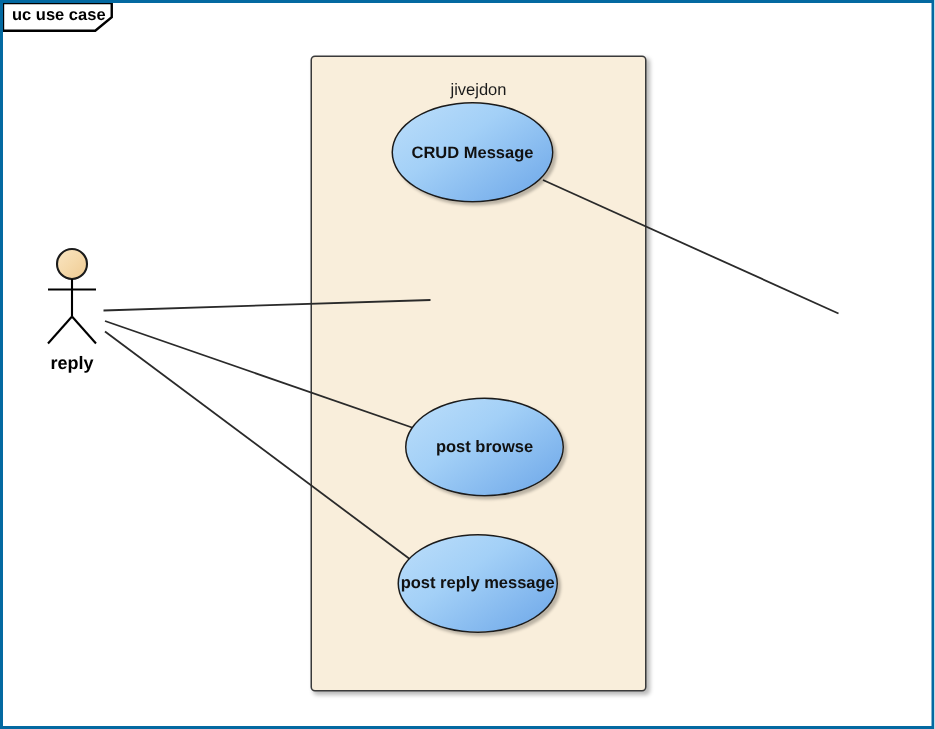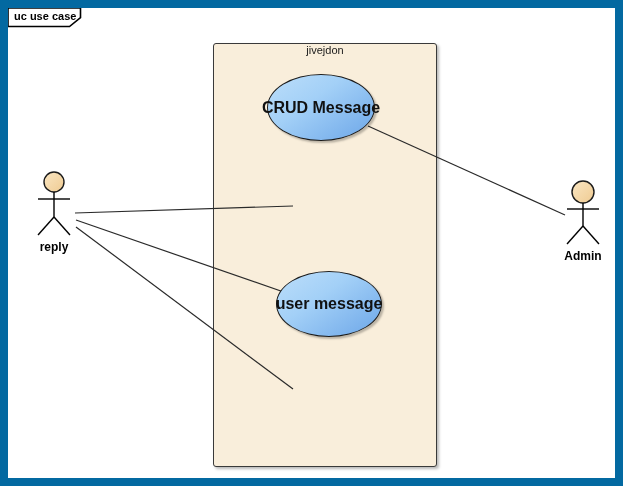--- a/index.html
+++ b/index.html
@@ -1,47 +1,47 @@
 <!DOCTYPE html>
 <html><head>
 <meta charset="utf-8">
 <style>
   html,body{margin:0;padding:0;background:#fff;font-family:"Liberation Sans",sans-serif;}
   .frame{
     position:relative;width:623px;height:486px;box-sizing:border-box;
-    border:8px solid #0369a1;background:#fff;overflow:hidden;
+    border:2px solid #0369a1;background:#fff;overflow:hidden;
   }
   
   .tab{position:absolute;left:0;top:0;z-index:6;}
   .tab-text{
     position:absolute;left:6px;top:2px;z-index:7;
     font-size:11px;font-weight:bold;color:#000;white-space:nowrap;
   }
   
   .boundary{
     position:absolute;left:205px;top:35px;width:224px;height:424px;z-index:1;
     background:#F9EEDB;border:1px solid #3a3a3a;border-radius:3px;
     box-shadow:2px 2px 3px rgba(0,0,0,0.28);box-sizing:border-box;
   }
   .boundary-title{
-    width:100%;text-align:center;padding-top:0;
+    width:100%;text-align:center;padding-top:16px;
     font-size:11px;color:#1a1a1a;
   }
   
   .connectors{position:absolute;left:0;top:0;z-index:2;pointer-events:none;}
   
   .usecase{
     position:absolute;z-index:3;border-radius:50%;
     border:1.5px solid #1b1b1b;box-sizing:border-box;
     background:linear-gradient(145deg,#BCDEFA 0%,#A3D0F7 40%,#6CA6E8 100%);
     box-shadow:2px 2px 2px rgba(0,0,0,0.25);
     display:flex;align-items:center;justify-content:center;
   }
   .uc-label{
-    font-size:16px;font-weight:bold;color:#111;white-space:nowrap;
+    font-size:11px;font-weight:bold;color:#111;white-space:nowrap;
   }
   .uc-crud  {left:259px;top:66px; width:108px;height:67px;}
   .uc-browse{left:260px;top:163px;width:105px;height:65px;}
   .uc-post  {left:268px;top:263px;width:106px;height:66px;}
   .uc-reply {left:263px;top:354px;width:107px;height:66px;}
   
   .actor{position:absolute;z-index:3;width:48px;text-align:center;}
   .actor-user {left:22px;top:163px;}
   .actor-admin{left:551px;top:172px;}
   .actor-label{font-size:12px;font-weight:bold;color:#000;margin-top:-1px;white-space:nowrap;}
@@ -64,50 +64,37 @@
     <line x1="67" y1="205" x2="285" y2="198" stroke="#2a2a2a" stroke-width="1.2"></line>
     <line x1="68" y1="212" x2="290" y2="289" stroke="#2a2a2a" stroke-width="1.2"></line>
     <line x1="68" y1="219" x2="285" y2="381" stroke="#2a2a2a" stroke-width="1.2"></line>
     <line x1="360" y1="118" x2="557" y2="207" stroke="#2a2a2a" stroke-width="1.2"></line>
   </svg>
 
   <div class="usecase uc-crud">
     <span class="uc-label">CRUD Message</span>
   </div>
   <div class="usecase uc-post">
-    <span class="uc-label">user message</span>
+    <span class="uc-label">post browse</span>
+  </div>
+  <div class="usecase uc-reply">
+    <span class="uc-label">post reply message</span>
   </div>
 
   <div class="actor actor-user">
     <svg width="48" height="66" viewBox="0 0 48 66">
       <defs>
         <linearGradient id="headGrad1" x1="0" y1="0" x2="1" y2="1">
           <stop offset="0" stop-color="#FAE6C2"></stop>
           <stop offset="1" stop-color="#EFCB92"></stop>
         </linearGradient>
       </defs>
       <circle cx="24" cy="11" r="10" fill="url(#headGrad1)" stroke="#1b1b1b" stroke-width="1.4"></circle>
       <line x1="24" y1="21" x2="24" y2="46" stroke="#000" stroke-width="1.4"></line>
       <line x1="8" y1="28" x2="40" y2="28" stroke="#000" stroke-width="1.4"></line>
       <line x1="24" y1="46" x2="8" y2="64" stroke="#000" stroke-width="1.4"></line>
       <line x1="24" y1="46" x2="40" y2="64" stroke="#000" stroke-width="1.4"></line>
     </svg>
     <div class="actor-label">reply</div>
   </div>
 
-  <div class="actor actor-admin">
-    <svg width="48" height="66" viewBox="0 0 48 66">
-      <defs>
-        <linearGradient id="headGrad2" x1="0" y1="0" x2="1" y2="1">
-          <stop offset="0" stop-color="#FAE6C2"></stop>
-          <stop offset="1" stop-color="#EFCB92"></stop>
-        </linearGradient>
-      </defs>
-      <circle cx="24" cy="12" r="11" fill="url(#headGrad2)" stroke="#1b1b1b" stroke-width="1.4"></circle>
-      <line x1="24" y1="23" x2="24" y2="46" stroke="#000" stroke-width="1.4"></line>
-      <line x1="8" y1="29" x2="40" y2="29" stroke="#000" stroke-width="1.4"></line>
-      <line x1="24" y1="46" x2="8" y2="64" stroke="#000" stroke-width="1.4"></line>
-      <line x1="24" y1="46" x2="40" y2="64" stroke="#000" stroke-width="1.4"></line>
-    </svg>
-    <div class="actor-label">Admin</div>
-  </div>
 
 </div>
 
 </body></html>

